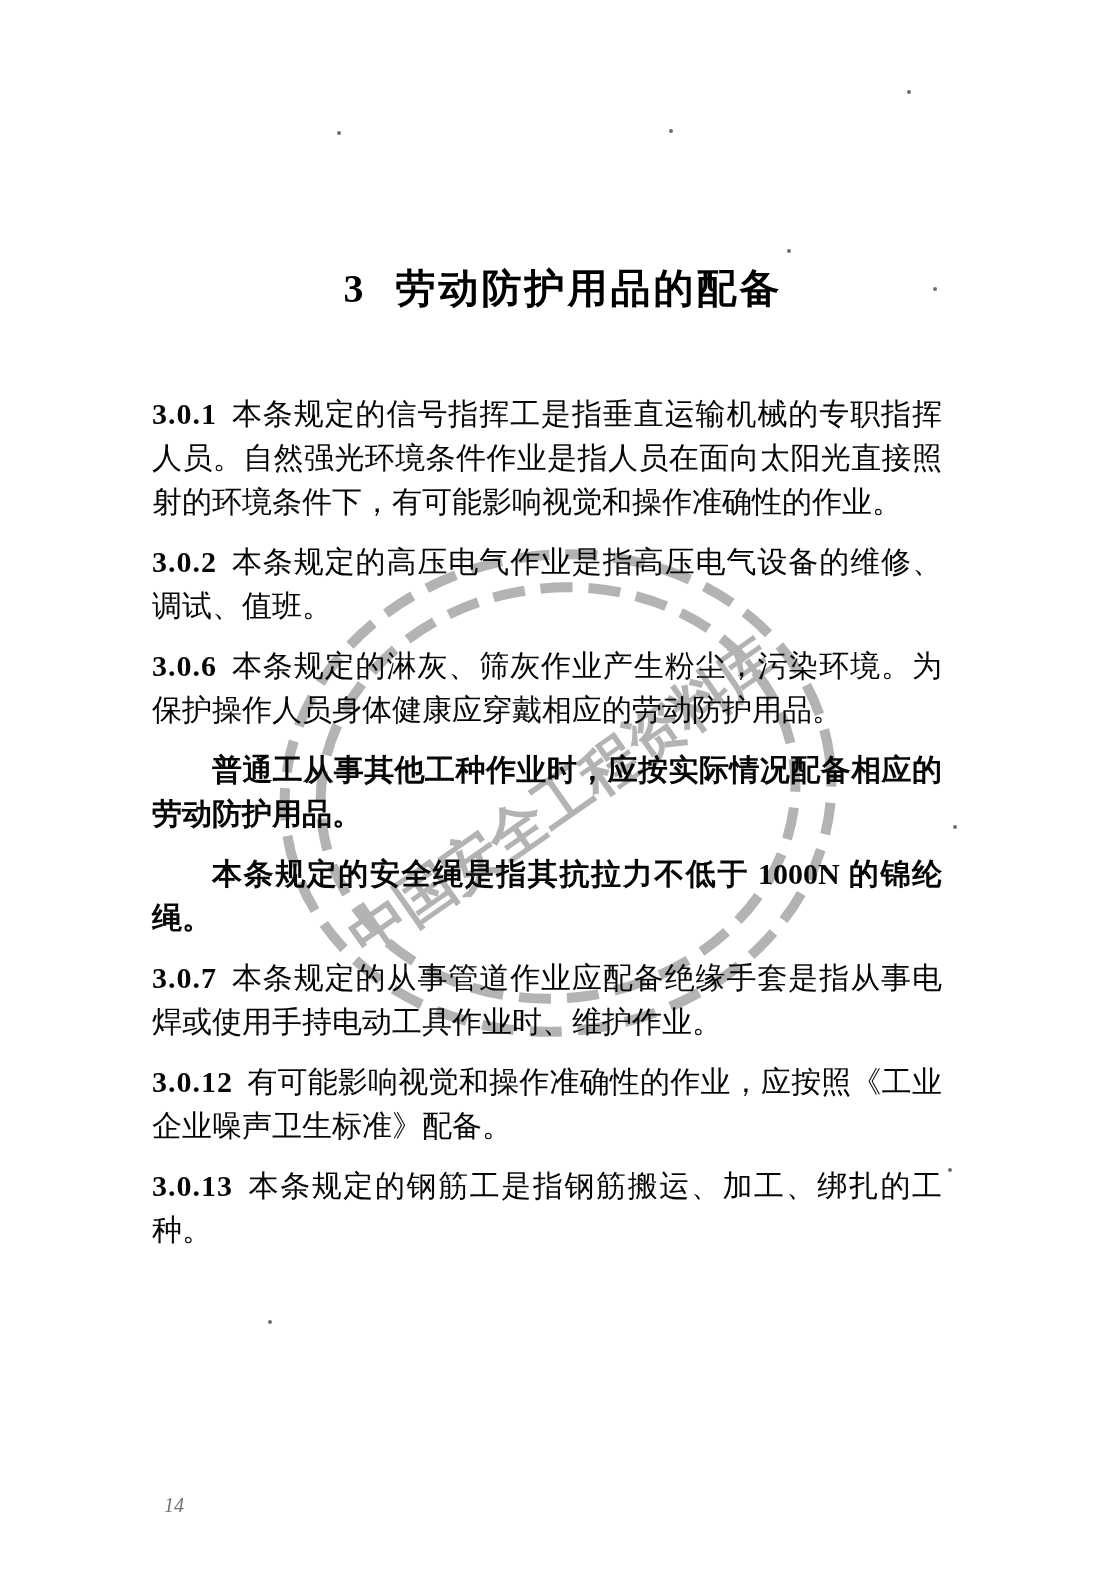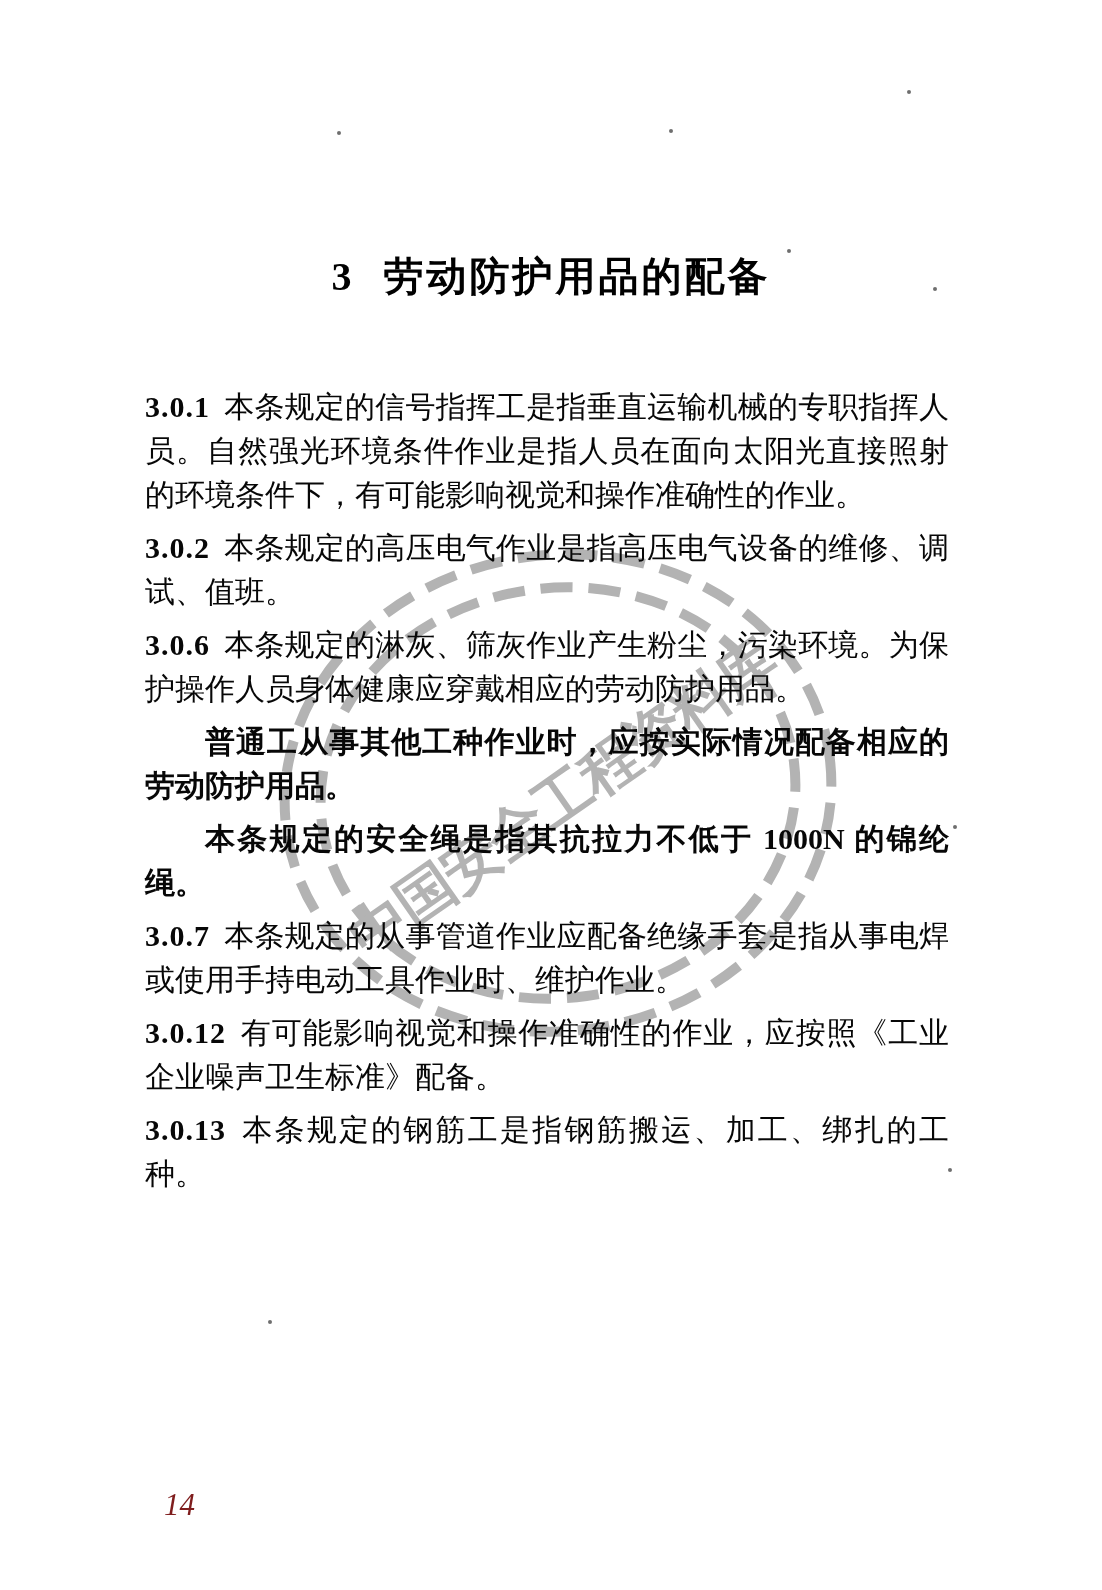--- a/index.html
+++ b/index.html
@@ -19,50 +19,50 @@
   }
   .wm-text{
     fill:#b3b3b3;
     font-family:"Liberation Serif","DejaVu Serif",serif;
     font-weight:bold;
     font-size:58px;
     letter-spacing:-2px;
   }
   .chapter-title{
     position:absolute;top:252px;left:140px;width:822px;
-    margin:0;z-index:1;
+    margin:12px;z-index:1;
     text-align:center;
     font-family:"Liberation Sans","DejaVu Sans",sans-serif;
     font-weight:bold;
     font-size:40px;line-height:48px;
     letter-spacing:3px;
     color:#000;
   }
   .chapter-title .t-num{
     font-family:"Liberation Serif","DejaVu Serif",serif;
     margin-right:32px;letter-spacing:0;
   }
   .content{
     position:absolute;top:376px;left:136px;width:822px;
     z-index:1;
     font-size:30px;line-height:44px;
     text-align:justify;
   }
-  .content p{margin:9px;padding:0;}
+  .content p{margin:16px;padding:0;}
   .content p.indent{text-indent:60px;font-weight:bold;}
   .clause-num{
     font-weight:bold;
     letter-spacing:1px;
     margin-right:14px;
   }
   .page-number{
     position:absolute;left:164px;top:1488px;z-index:1;
     font-style:italic;
-    font-size:31px;line-height:34px;
-    color:#7f1d1d;
+    font-size:20px;line-height:34px;
+    color:#737373;
   }
   .speck{
     position:absolute;z-index:1;
     width:4px;height:4px;border-radius:50%;
     background:#4a4a4a;opacity:.8;
   }
 </style>
 </head>
 <body>
 

